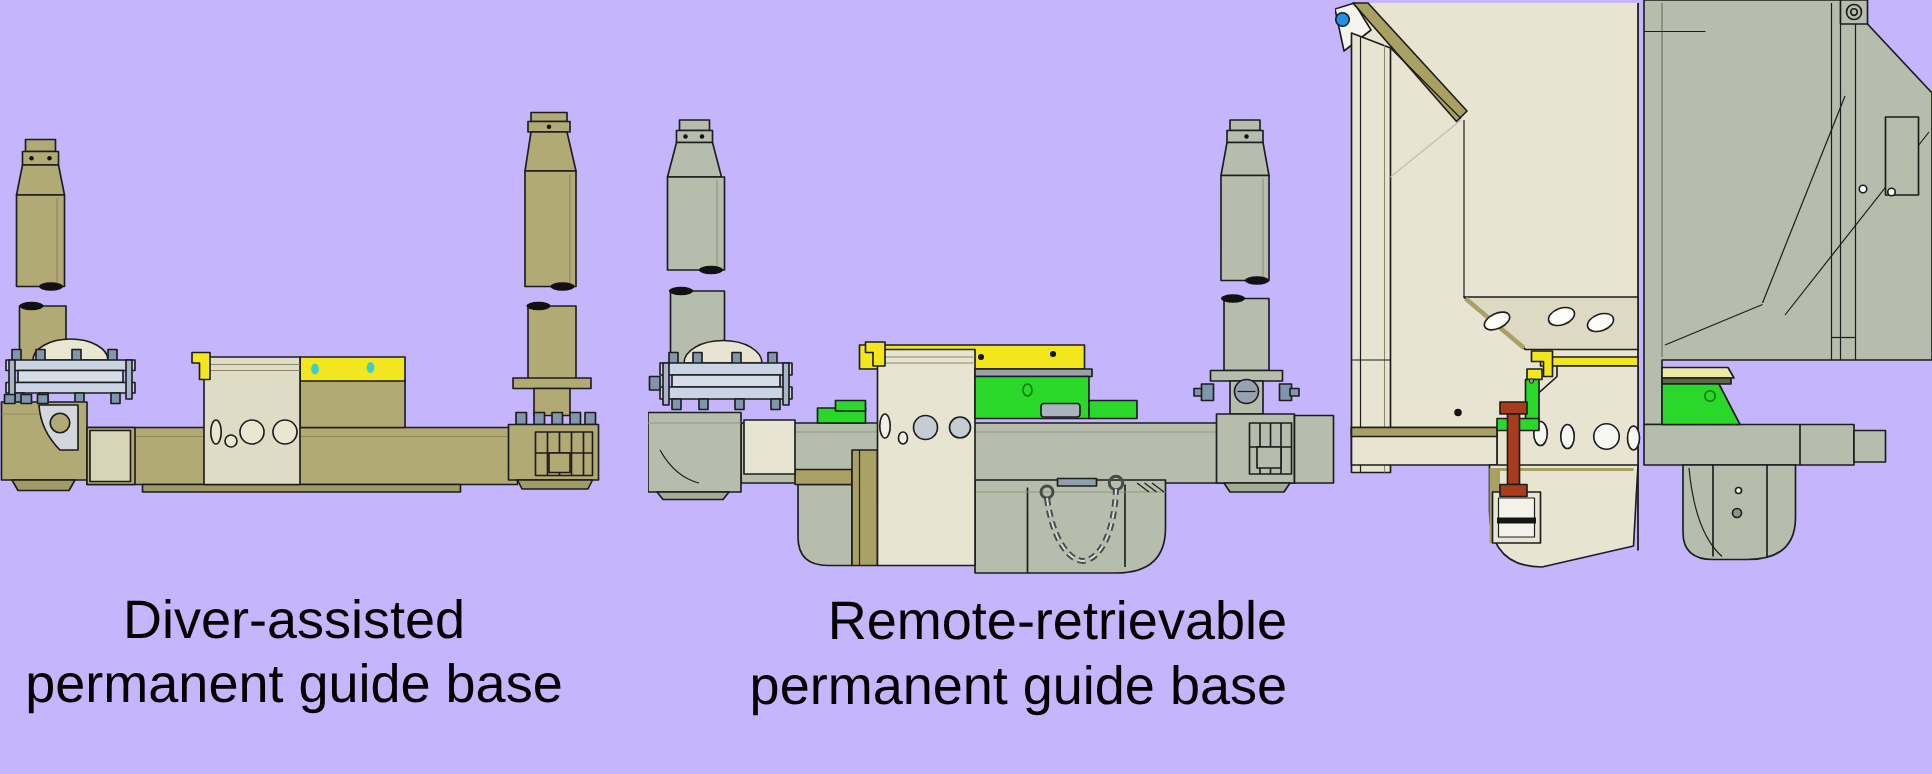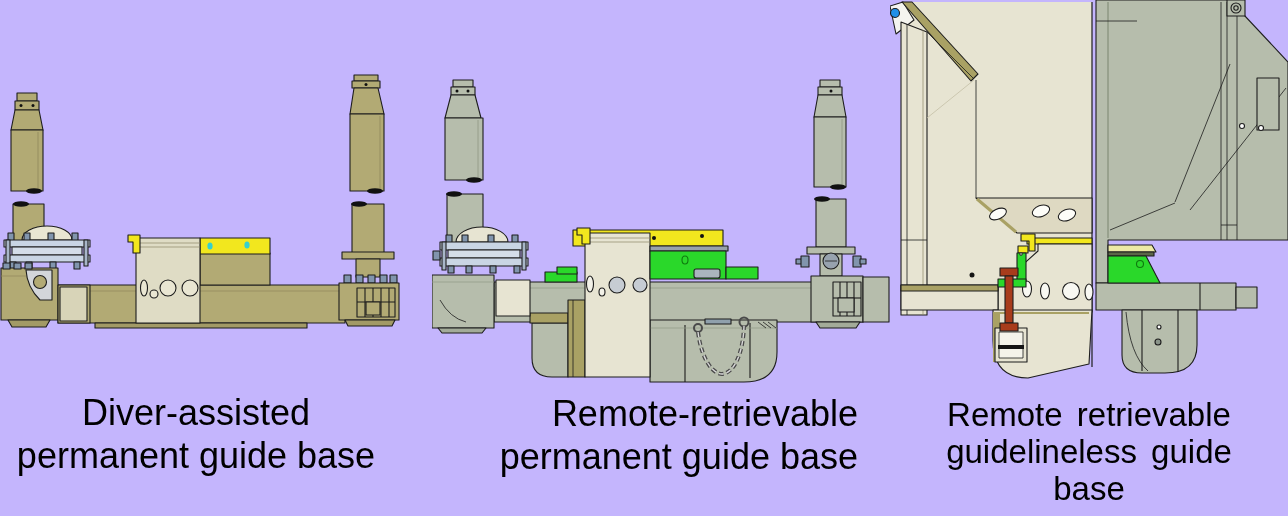--- a/index.html
+++ b/index.html
@@ -348,19 +348,14 @@
   <figcaption id="cap1" class="caption cap-lg">
     <div>Diver-assisted</div>
     <div>permanent guide base</div>
   </figcaption>
 
   <figcaption id="cap2" class="caption cap-lg">
     <div>Remote-retrievable</div>
     <div>permanent guide base</div>
   </figcaption>
 
-  <figcaption id="cap3" class="caption cap-sm">
-    <div>Remote retrievable</div>
-    <div>guidelineless guide</div>
-    <div>base</div>
-  </figcaption>
 
 </div>
 
 </body></html>

